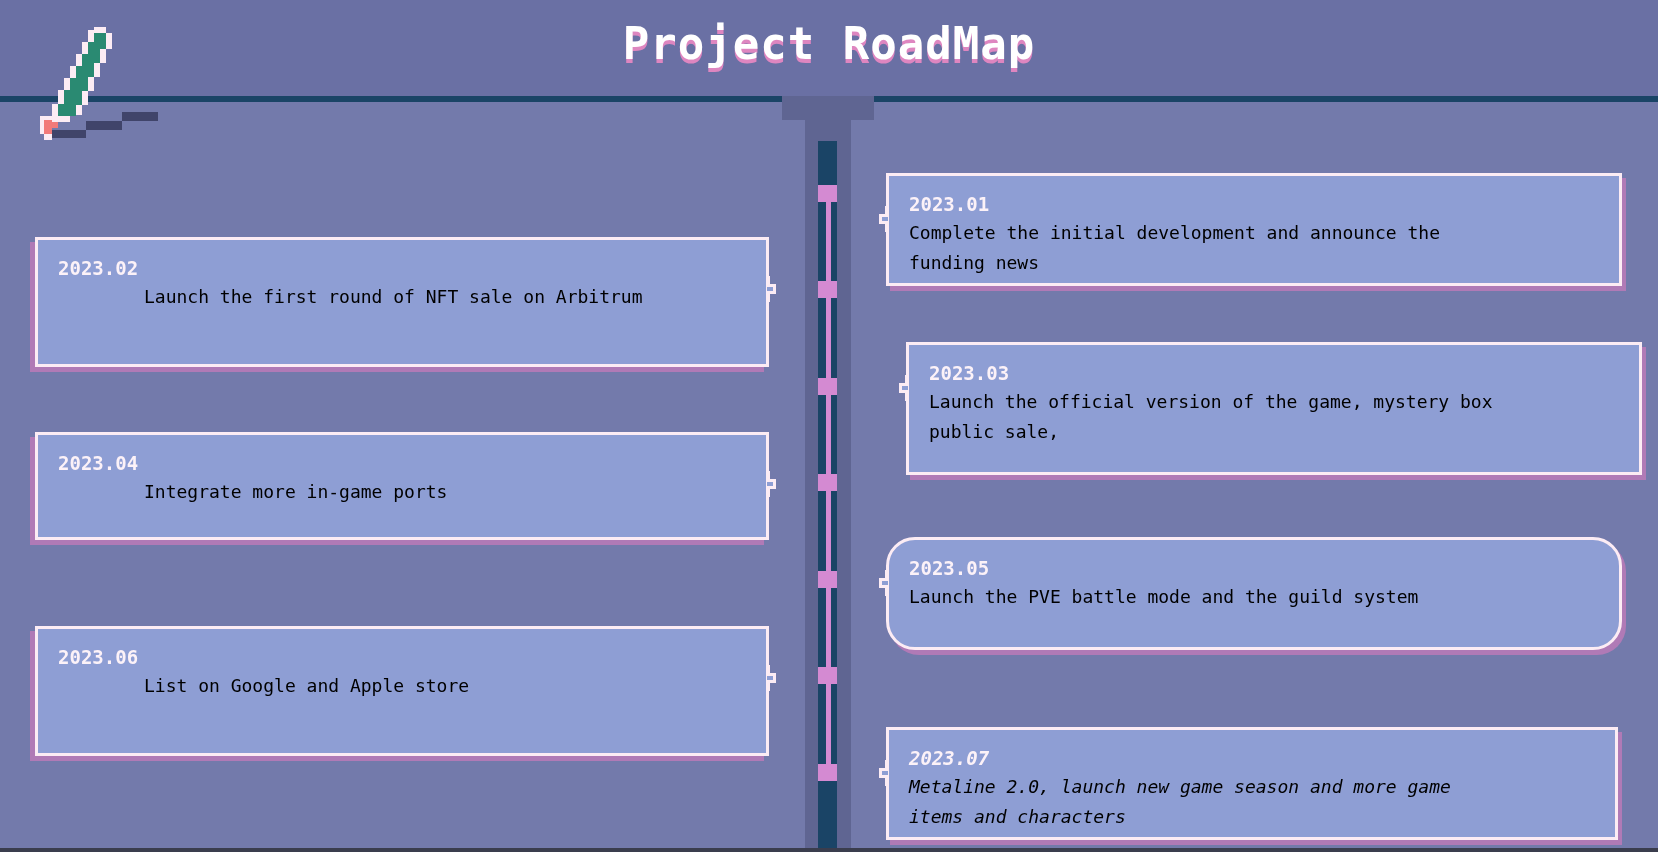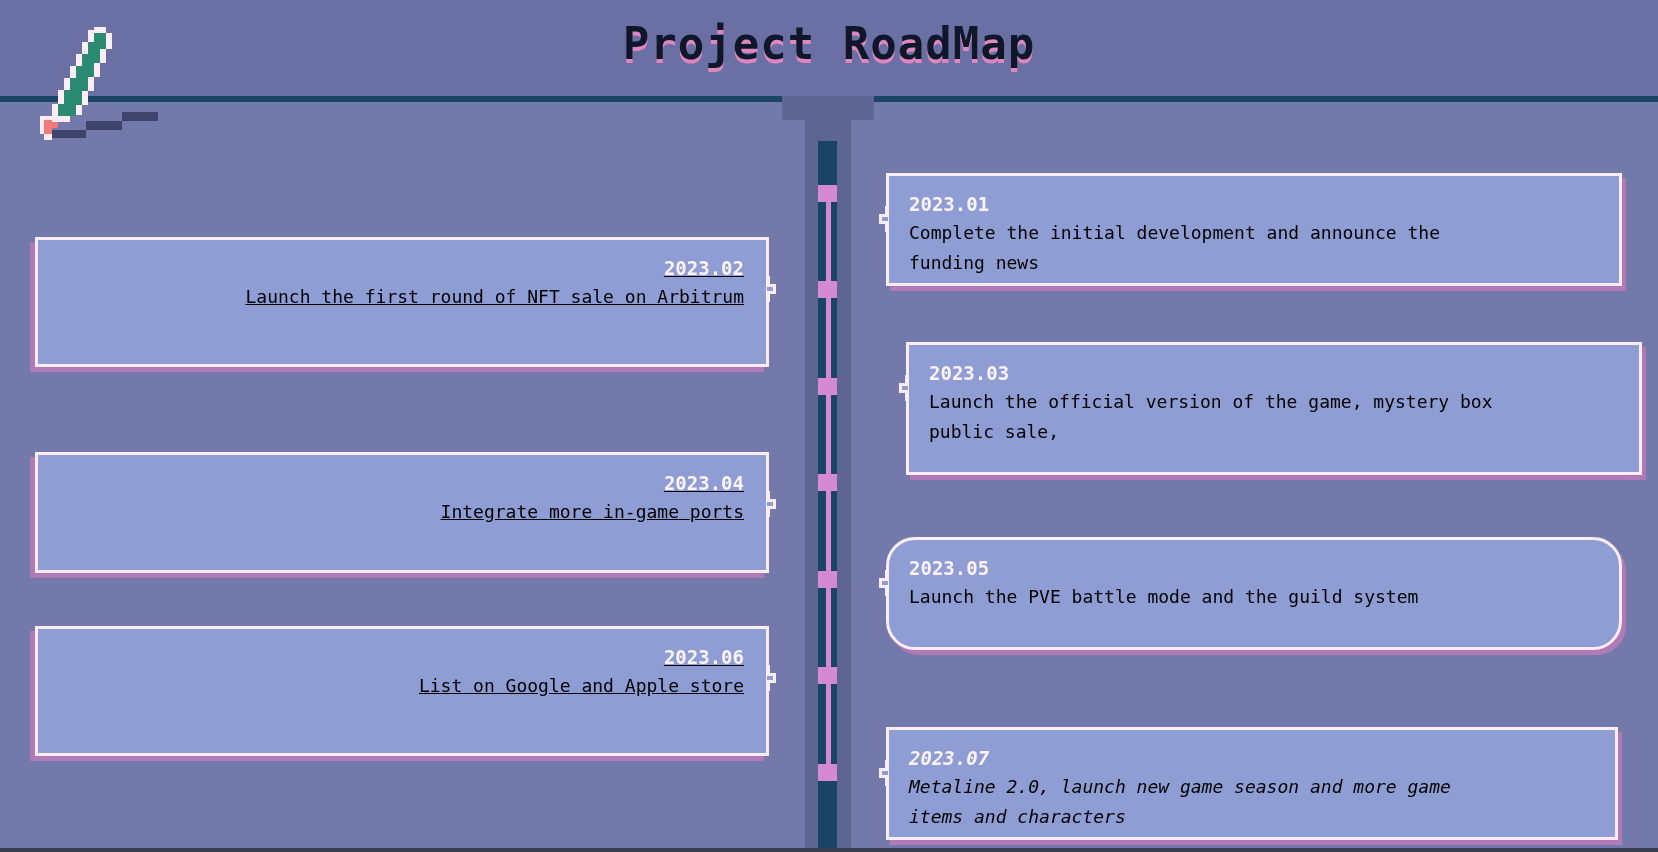--- a/index.html
+++ b/index.html
@@ -17,21 +17,21 @@
     position: absolute; left: 0; top: 96px; width: 1658px; height: 6px;
     background: #1a4466;
   }
   .title {
     position: absolute; left: 0; top: 18px; width: 1658px;
     text-align: center;
     font-family: "DejaVu Sans Mono", monospace;
     font-weight: bold;
     font-size: 44px;
     letter-spacing: 1px;
-    color: #0f172a;
+    color: #ffffff;
     text-shadow: 0 4px 0 #de86c0;
   }
   .pencil { position: absolute; left: 38px; top: 24px; width: 124px; height: 124px; }
 
   
   .spine-cap {
     position: absolute; left: 782px; top: 96px; width: 92px; height: 24px; background: #5f6592;
   }
   .spine-outer {
     position: absolute; left: 805px; top: 120px; width: 46px; height: 732px; background: #5f6592;
@@ -46,21 +46,21 @@
     position: absolute; left: 818px; width: 19px; height: 17px; background: #d48ad2;
   }
 
   
   .card {
     position: absolute;
     background: #8e9ed4;
     border: 3px solid #fcecf4;
     box-shadow: 4px 5px 0 #b07ab6;
   }
-  .card.left { box-shadow: -5px 5px 0 #b07ab6; text-align: right; padding: 14px 22px 0 20px; text-decoration: underline; }
+  .card.left { box-shadow: -5px 5px 0 #b07ab6; text-align: left; padding: 14px 22px 0 20px; }
   .card.right { padding: 14px 20px 0 20px; }
   .card .date {
     font-size: 19px; font-weight: bold; color: #fcf2f8; line-height: 28px;
   }
   .card .desc {
     font-size: 18px; color: #000000; line-height: 30px; max-width: 600px;
   }
   .notch { position: absolute; width: 16px; height: 26px; }
   .card.left .notch { right: -17px; top: 36px; }
   .card.right .notch { left: -17px; top: 30px; }
@@ -134,21 +134,21 @@
   <svg class="notch" viewBox="0 0 16 26" shape-rendering="crispEdges">
     <rect x="0" y="0" width="3" height="8" fill="#fcecf4"></rect>
       <rect x="0" y="8" width="6" height="3" fill="#fcecf4"></rect>
     <rect x="6" y="8" width="3" height="5" fill="#fcecf4"></rect>
       <rect x="6" y="13" width="3" height="5" fill="#fcecf4"></rect>
     <rect x="0" y="15" width="6" height="3" fill="#fcecf4"></rect>
       <rect x="0" y="18" width="3" height="8" fill="#fcecf4"></rect>
     <rect x="0" y="11" width="6" height="4" fill="#8e9ed4"></rect>
   </svg>
 </div>
-<div class="card left" style="left:35px; top:452px; width:734px; height:121px;">
+<div class="card left" style="left:35px; top:432px; width:734px; height:108px;">
   <div class="date">2023.04</div>
   <div class="desc" style="margin-left:auto;">Integrate more in-game ports</div>
   <svg class="notch" viewBox="0 0 16 26" shape-rendering="crispEdges">
     <rect x="0" y="0" width="3" height="8" fill="#fcecf4"></rect>
       <rect x="0" y="8" width="6" height="3" fill="#fcecf4"></rect>
     <rect x="6" y="8" width="3" height="10" fill="#fcecf4"></rect>
     <rect x="0" y="15" width="6" height="3" fill="#fcecf4"></rect>
       <rect x="0" y="18" width="3" height="8" fill="#fcecf4"></rect>
     <rect x="0" y="11" width="6" height="4" fill="#8e9ed4"></rect>
   </svg>

